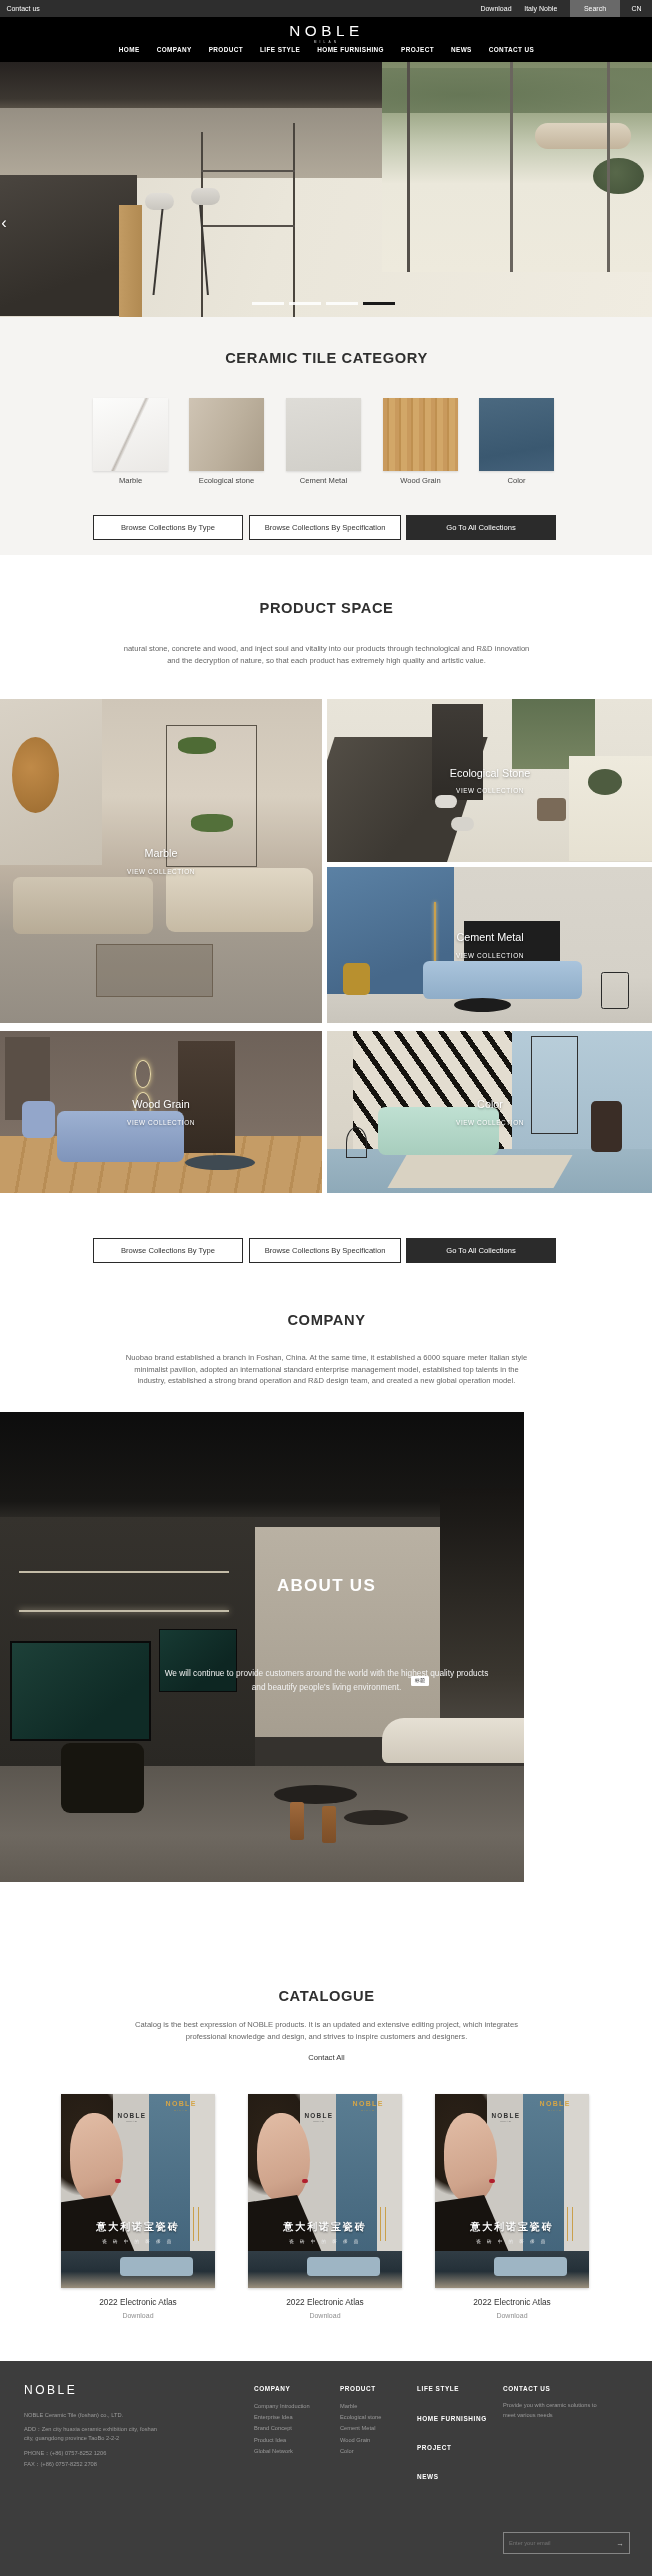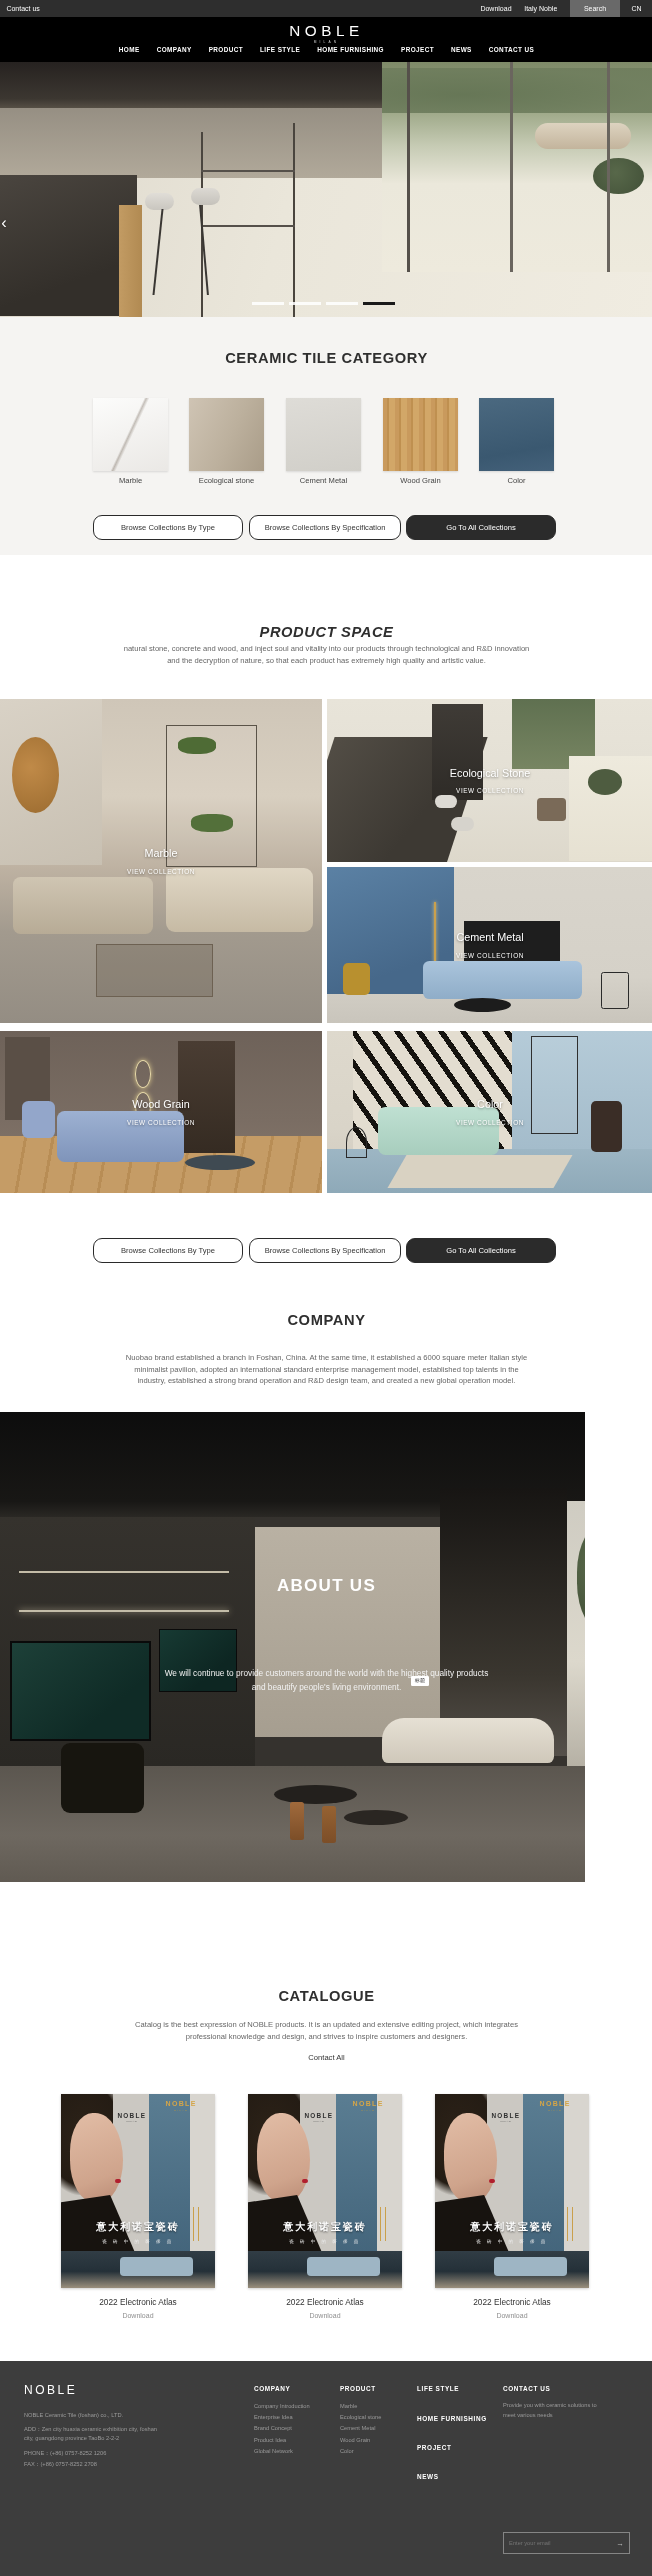--- a/index.html
+++ b/index.html
@@ -31,31 +31,31 @@
   #category{top:317px;left:0;width:653px;height:238px;background:#f5f4f2;}
   .swatch{top:81px;width:75px;height:73px;cursor:pointer;box-shadow:0 0.6px 1.9px rgba(0,0,0,.12);}
   .swlabel{top:159px;width:75px;text-align:center;font-size:7.6px;color:#444;}
   .sw-marble{background:linear-gradient(160deg,#fcfcfb 0%,#f4f3f1 45%,#eae8e5 100%),
     linear-gradient(115deg,transparent 47%,rgba(150,140,130,.5) 49%,transparent 52%);background-blend-mode:multiply;}
   .sw-eco{background:linear-gradient(115deg,#cfc4b4,#bcb09d 55%,#a99c88);}
   .sw-cement{background:linear-gradient(170deg,#dedcd7,#d1cfc9);}
   .sw-wood{background:repeating-linear-gradient(90deg,#c99a5d 0 4.5px,#bf9050 4.5px 6.4px,#d2a768 6.4px 12px);}
   .sw-color{background:linear-gradient(170deg,#4b6980,#3a5870 70%,#44617a);}
   
-  .btnrow-btn{height:23px;display:flex;align-items:center;justify-content:center;font-size:7.6px;cursor:pointer;border-radius:9px;}
+  .btnrow-btn{height:23px;display:flex;align-items:center;justify-content:center;font-size:7.6px;cursor:pointer;}
   .btn-outline{background:#fff;border:0.6px solid #2a2a2a;color:#333;}
   .btn-dark{background:#2b2b2b;color:#fff;border:0.6px solid #2b2b2b;}
   
   .tile{overflow:hidden;cursor:pointer;}
   .tile-label{position:absolute;left:0;top:0;width:100%;height:100%;display:flex;flex-direction:column;
       align-items:center;justify-content:center;gap:8.3px;color:#fff;text-shadow:0 0.6px 2.5px rgba(0,0,0,.45);}
   .tile-name{font-size:10.8px;}
   .tile-cta{font-size:6.4px;letter-spacing:0.6px;}
   
-  #about{top:1412px;left:0;width:585px;height:470px;background:#35322e;overflow:hidden;}
+  #about{top:1412px;left:0;width:524px;height:470px;background:#35322e;overflow:hidden;}
   
   .cover{top:2094px;width:154px;height:194px;overflow:hidden;cursor:pointer;background:#cbc8c2;box-shadow:0 0.6px 2.5px rgba(0,0,0,.2);}
   .cov-blue{position:absolute;left:57%;top:0;width:27%;height:100%;background:linear-gradient(180deg,#5a7d92,#3f6077);}
   .cov-strip{position:absolute;left:84%;top:0;width:16%;height:100%;background:#d8d5cf;}
   .cov-gold{position:absolute;left:58%;top:6.4px;width:40%;text-align:center;color:#d4a548;font-size:7px;font-weight:bold;letter-spacing:1.3px;}
   .cov-goldsub{position:absolute;left:58%;top:15.3px;width:40%;text-align:center;color:#b8943e;font-size:2.5px;letter-spacing:1.3px;}
   .cov-wallbrand{position:absolute;left:30%;top:18px;width:32%;text-align:center;color:#2f2f2f;font-size:6.4px;font-weight:bold;letter-spacing:1.3px;}
   .cov-wallbrandsub{position:absolute;left:30%;top:26px;width:32%;text-align:center;color:#555;font-size:2.5px;letter-spacing:0.6px;}
   .cov-hair{position:absolute;left:-14%;top:0;width:48%;height:52%;background:radial-gradient(ellipse at 60% 40%,#2c2218 0%,#241c14 60%,rgba(36,28,20,0) 72%);}
   .cov-face{position:absolute;left:6%;top:10%;width:34%;height:46%;border-radius:45% 55% 50% 50%;
@@ -156,21 +156,21 @@
     <div class="swlabel abs" style="left:189px;">Ecological stone</div>
     <div class="swlabel abs" style="left:286px;">Cement Metal</div>
     <div class="swlabel abs" style="left:383px;">Wood Grain</div>
     <div class="swlabel abs" style="left:479px;">Color</div>
 
     <div class="btnrow-btn btn-outline abs" style="left:93px;top:198px;width:148px;">Browse Collections By Type</div>
     <div class="btnrow-btn btn-outline abs" style="left:249px;top:198px;width:150px;">Browse Collections By Specification</div>
     <div class="btnrow-btn btn-dark abs" style="left:406px;top:198px;width:148px;">Go To All Collections</div>
   </div>
 
-  <div class="h2 abs" style="top:624px;font-style:italic;">PRODUCT SPACE</div>
+  <div class="h2 abs" style="top:600px;">PRODUCT SPACE</div>
   <div class="para abs" style="top:643px;">natural stone, concrete and wood, and inject soul and vitality into our products through technological and R&amp;D innovation</div>
   <div class="para abs" style="top:655px;">and the decryption of nature, so that each product has extremely high quality and artistic value.</div>
 
   <div class="tile abs" style="left:0;top:699px;width:322px;height:324px;background:linear-gradient(180deg,#cfc6b8 0%,#d8cfc0 30%,#beb2a2 52%,#a29a8e 72%,#948d83 100%);">
     <div class="abs" style="left:0;top:0;width:102px;height:166px;background:linear-gradient(160deg,#d9d2c6,#c8c0b2);"></div>
     <div class="abs" style="left:11.5px;top:38px;width:47px;height:76px;border-radius:50%;background:radial-gradient(circle at 40% 40%,#c08a48,#9c6c30);"></div>
     <div class="abs" style="left:166px;top:25.5px;width:89px;height:140px;border:1.3px solid #5a5348;background:rgba(255,255,255,.05);"></div>
     <div class="abs" style="left:178px;top:38px;width:38px;height:16.6px;border-radius:40%;background:#4e6b35;"></div>
     <div class="abs" style="left:191px;top:115px;width:42px;height:18px;border-radius:40%;background:#53703a;"></div>
     <div class="abs" style="left:12.7px;top:178px;width:140px;height:57px;border-radius:7.6px;background:linear-gradient(180deg,#cfc5b2,#b7ab96);"></div>

